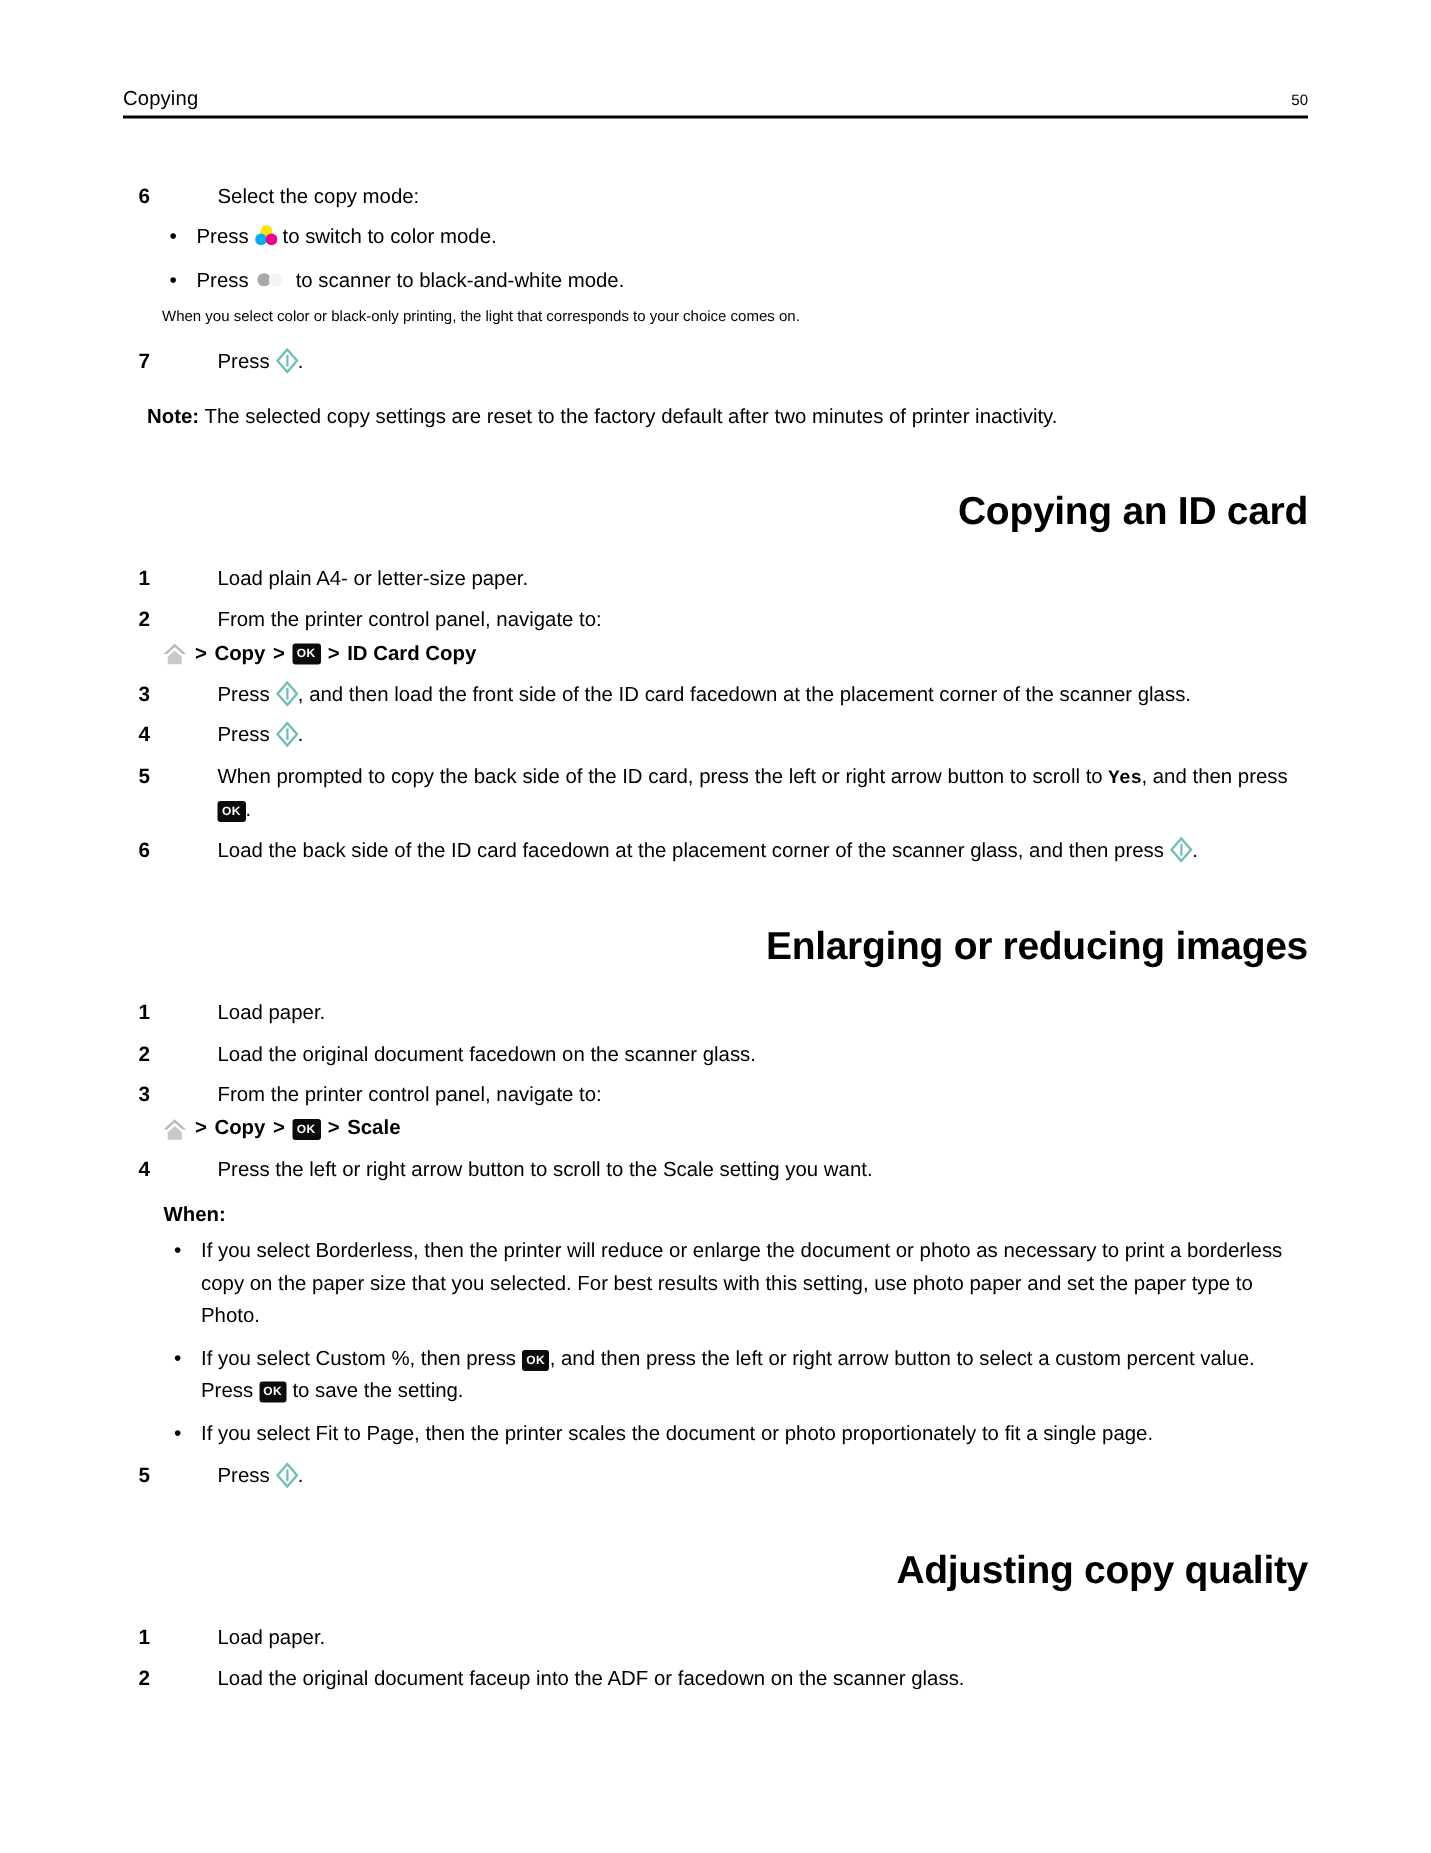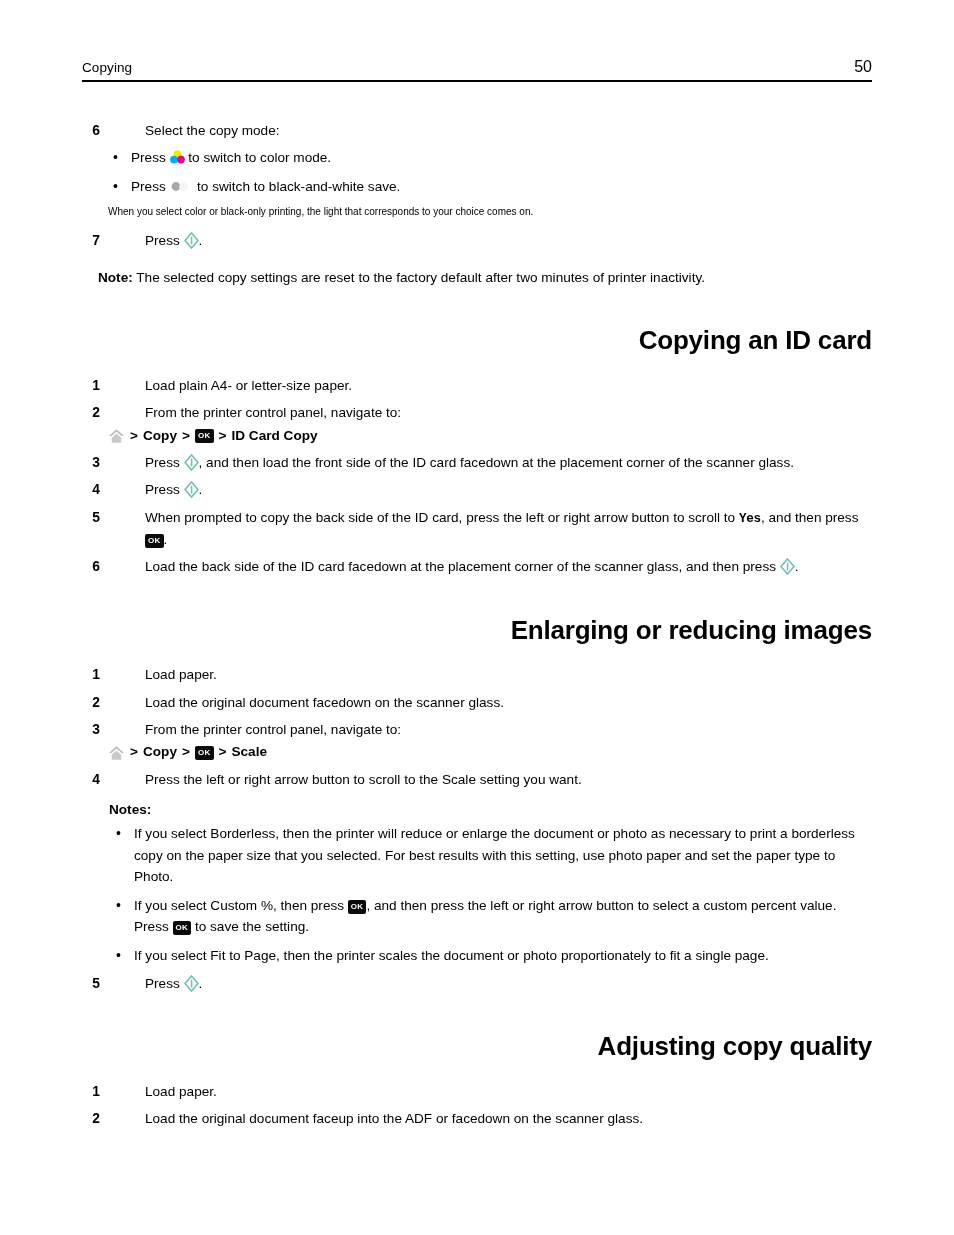--- a/index.html
+++ b/index.html
@@ -34,21 +34,21 @@
     align-items: baseline;
     justify-content: space-between;
     border-bottom: 2px solid #000;
     padding-bottom: 4px;
   }
   .running-header .hdr-title {
     font-size: 13.5px;
     letter-spacing: 0.1px;
   }
   .running-header .hdr-page {
-    font-size: 16px;
+    font-size: 10px;
   }
 
   
   .content {
     position: absolute;
     left: 82px;
     top: 120px;
     width: 790px;
   }
 
@@ -225,21 +225,21 @@
         <span>Press</span><span class="sp"> </span><svg class="icon color-icon" viewBox="0 0 15 14">
             <circle cx="7.5" cy="4.1" r="3.9" fill="#ffe400"></circle>
             <circle cx="4.0" cy="9.6" r="3.9" fill="#00aeef"></circle>
             <circle cx="11.0" cy="9.6" r="3.9" fill="#ec008c"></circle>
           </svg><span class="sp"> </span><span>to switch to color mode.</span>
       </li>
       <li>
         <span>Press</span><span class="sp"> </span><svg class="icon bw-icon" viewBox="0 0 20 12">
             <circle cx="6.0" cy="6.5" r="4.4" fill="#a8a8a8"></circle>
             <circle cx="13.6" cy="6.5" r="4.4" fill="#f4f4f4"></circle>
-          </svg><span class="sp">  </span><span>to switch to black-and-white save.</span>
+          </svg><span class="sp">  </span><span>to scanner to black-and-white mode.</span>
       </li>
     </ul>
 
     <div class="step-sub">When you select color or black-only printing, the light that corresponds to your choice comes on.</div>
 
     <div class="step" style="margin-top:10px;">
       <span class="num">7</span>
       <span class="step-body"><span>Press</span><span class="sp"> </span><svg class="icon start-icon" viewBox="0 0 15 17">
             <path d="M7.5 1 L14 8.5 L7.5 16 L1 8.5 Z" fill="none" stroke="#6fbfb8" stroke-width="1.6"></path>
             <rect x="6.85" y="4.6" width="1.5" height="7.8" fill="#6fbfb8"></rect>
@@ -330,21 +330,21 @@
       <span class="ok-key">OK</span>
       <span class="sep">&gt;</span>
       <span class="crumb">Scale</span>
     </div>
 
     <div class="step">
       <span class="num">4</span>
       <span class="step-body">Press the left or right arrow button to scroll to the Scale setting you want.</span>
     </div>
 
-    <div class="notes-label">Notes:</div>
+    <div class="notes-label">When:</div>
 
     <ul class="bullets indent2">
       <li>If you select Borderless, then the printer will reduce or enlarge the document or photo as necessary to print a borderless copy on the paper size that you selected. For best results with this setting, use photo paper and set the paper type to Photo.</li>
       <li><span>If you select Custom %, then press </span><span class="ok-key">OK</span><span>, and then press the left or right arrow button to select a custom percent value. Press </span><span class="ok-key">OK</span><span> to save the setting.</span></li>
       <li>If you select Fit to Page, then the printer scales the document or photo proportionately to fit a single page.</li>
     </ul>
 
     <div class="step">
       <span class="num">5</span>
       <span class="step-body"><span>Press</span><span class="sp"> </span><svg class="icon start-icon" viewBox="0 0 15 17">

